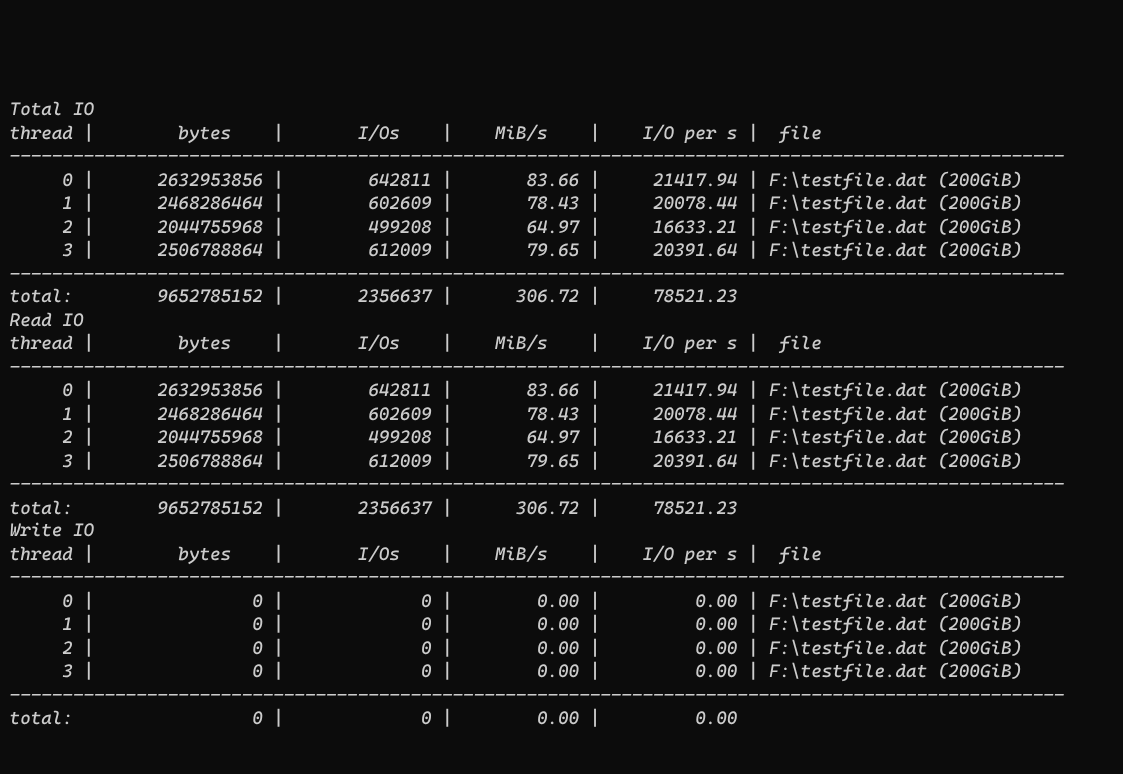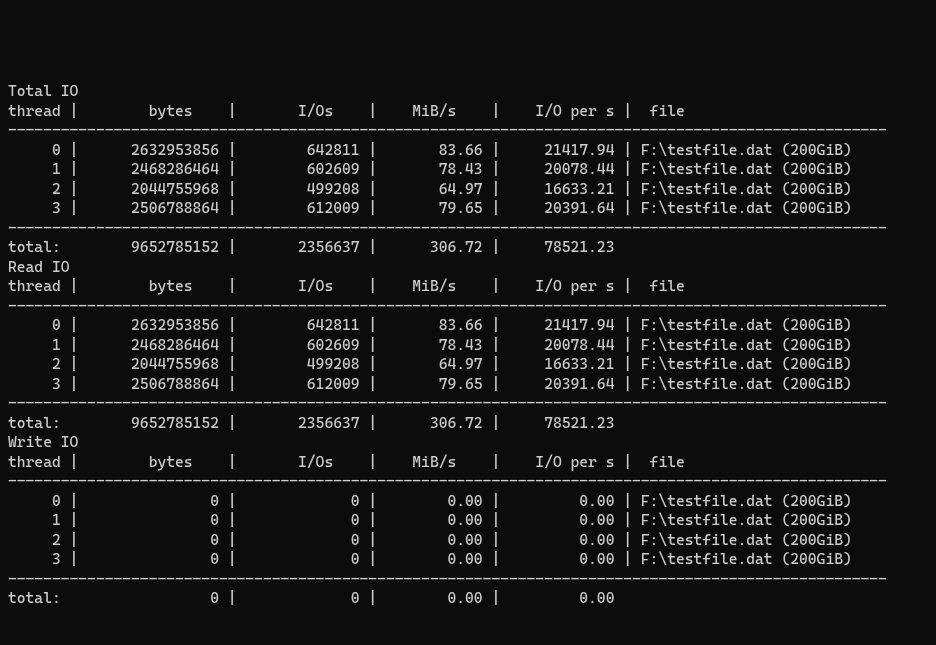--- a/index.html
+++ b/index.html
@@ -1,15 +1,15 @@
 <!DOCTYPE html>
 <html><head>
   <meta charset="utf-8">
   <style>
-    * { margin: 0; padding: 0; box-sizing: border-box; }
+    * { margin: 0; padding: 0; box-sizing: border-box; font-style: italic; }
     body {
       background: #0c0c0c;
       color: #cccccc;
       font-family: Consolas, "Cascadia Mono", "Courier New", monospace;
       font-size: 15px;
       line-height: 1.3;
       padding: 4px 8px;
       white-space: pre;
       width: 936px;
     }

